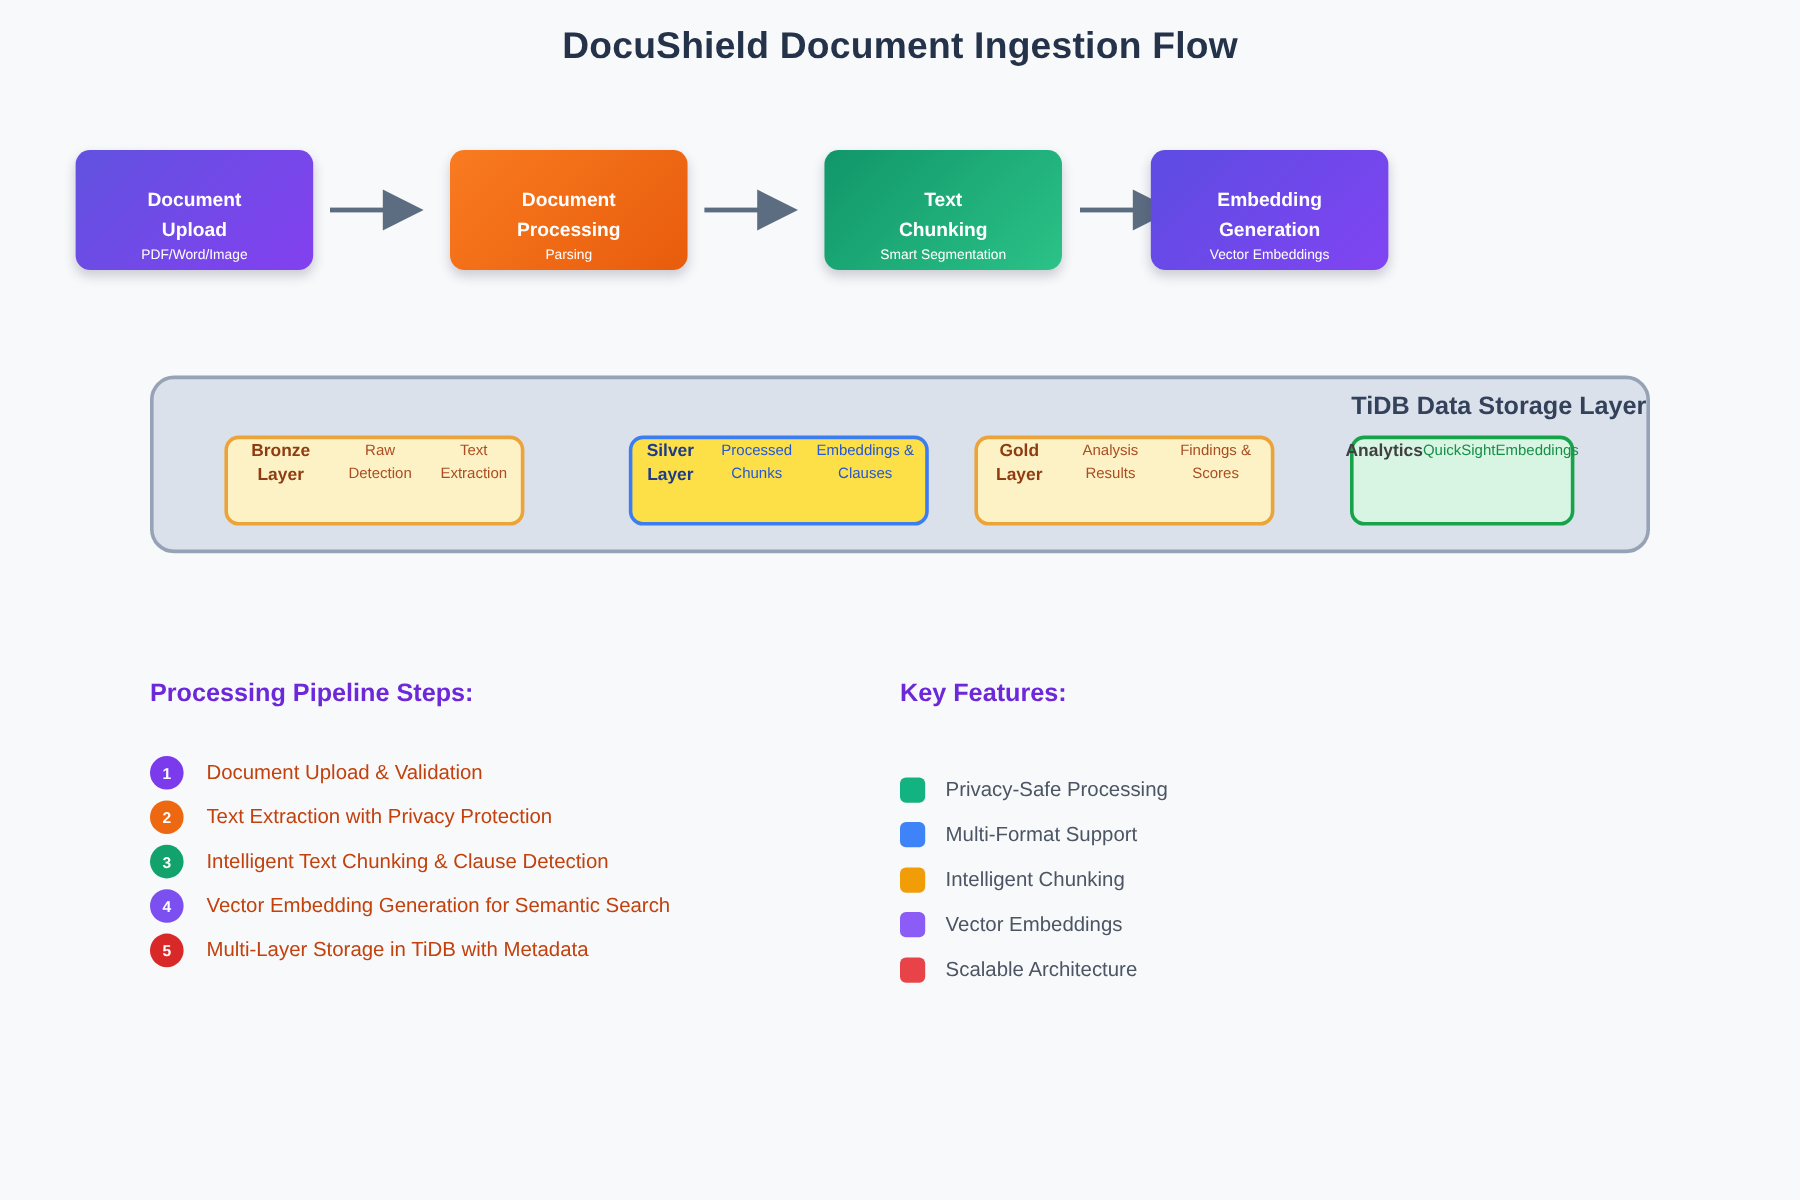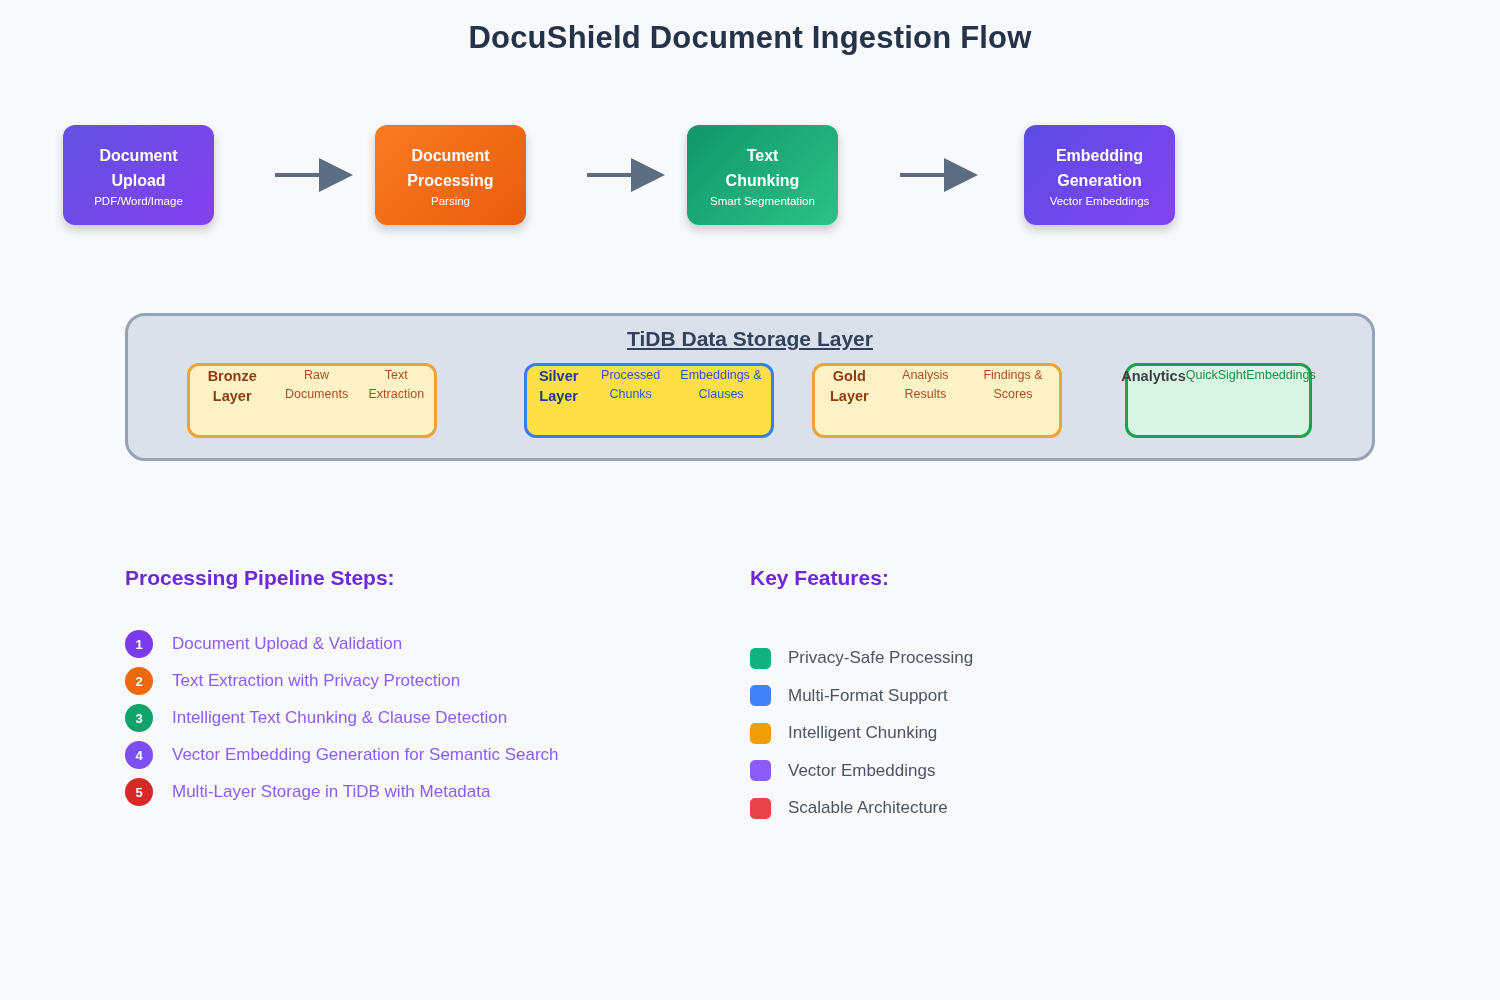--- a/index.html
+++ b/index.html
@@ -14,33 +14,33 @@
 
   .page-title {
     position: absolute; top: 20px; left: 0; width: 100%;
     text-align: center;
     font-size: 31px; font-weight: bold; color: #25334a;
     letter-spacing: 0.2px;
   }
 
   
   .flow-node {
-    position: absolute; top: 125px; width: 151px; height: 100px;
+    position: absolute; top: 125px; width: 198px; height: 100px;
     border-radius: 12px;
     color: #ffffff; text-align: center;
     box-shadow: 0 5px 10px rgba(40,40,70,0.22);
-    display: flex; flex-direction: column; justify-content: center;
+    display: flex; flex-direction: column; justify-content: flex-end;
     padding: 6px 8px;
   }
   .flow-node .t { font-size: 16px; font-weight: bold; line-height: 25px; }
   .flow-node .s { font-size: 11.5px; margin-top: 2px; }
   .node-0 { left: 63px; }
   .node-1 { left: 375px; }
   .node-2 { left: 687px; }
-  .node-3 { left: 1024px; }
+  .node-3 { left: 959px; }
 
   
   .arrow { position: absolute; top: 158px; width: 78px; height: 34px; }
   .arrow-0 { left: 275px; }
   .arrow-1 { left: 587px; }
   .arrow-2 { left: 900px; }
   .arrow .shaft {
     position: absolute; left: 0; top: 15px; width: 46px; height: 4px;
     background: #5c6c81;
   }
@@ -53,22 +53,22 @@
   }
 
   
   .storage {
     position: absolute; left: 125px; top: 313px; width: 1250px; height: 148px;
     background: #dbe1eb;
     border: 3px solid #96a2b5;
     border-radius: 20px;
   }
   .storage-title {
-    text-align: center; margin-top: 11px;
-    font-size: 21px; font-weight: bold; color: #33415a; text-decoration: underline;
+    text-align: right; margin-top: 11px;
+    font-size: 21px; font-weight: bold; color: #33415a;
   }
   .storage-box {
     position: absolute; top: 363px; height: 75px;
     border-radius: 12px; border: 3px solid;
     text-align: center;
     display: flex; flex-direction: row; justify-content: center;
   }
   .storage-box .bt { font-size: 14.5px; font-weight: bold; line-height: 20px; }
   .storage-box .bl { font-size: 12.5px; line-height: 19px; }
   .sb-0 { left: 187px;  width: 250px; background: #fdf2c6; border-color: #eba43a; }
@@ -88,21 +88,21 @@
   .heading-features { left: 750px; top: 566px; }
 
   .steps { position: absolute; left: 125px; top: 630px; }
   .step-row { display: flex; align-items: center; height: 28px; margin-bottom: 9px; }
   .step-num {
     width: 28px; height: 28px; border-radius: 50%;
     color: #ffffff; font-size: 13px; font-weight: bold;
     display: flex; align-items: center; justify-content: center;
     flex: 0 0 28px;
   }
-  .step-label { margin-left: 19px; font-size: 17px; color: #8b5cf6; }
+  .step-label { margin-left: 19px; font-size: 17px; color: #c2410c; }
 
   .features { position: absolute; left: 750px; top: 644px; }
   .feature-row { display: flex; align-items: center; height: 28px; margin-bottom: 9.5px; }
   .feature-swatch { width: 21px; height: 21px; border-radius: 5px; flex: 0 0 21px; }
   .feature-label { margin-left: 17px; font-size: 17px; color: #4b5563; }
 </style>
 </head>
 <body>
 
 <div class="canvas">
@@ -147,21 +147,21 @@
     <div class="t">Generation</div>
     <div class="s">Vector Embeddings</div>
   </div>
 
   <div class="storage">
     <div class="storage-title">TiDB Data Storage Layer</div>
   </div>
 
   <div class="storage-box sb-0">
     <div class="bt">Bronze Layer</div>
-    <div class="bl">Raw Documents</div>
+    <div class="bl">Raw Detection</div>
     <div class="bl">Text Extraction</div>
   </div>
 
   <div class="storage-box sb-1">
     <div class="bt">Silver Layer</div>
     <div class="bl">Processed Chunks</div>
     <div class="bl">Embeddings &amp; Clauses</div>
   </div>
 
   <div class="storage-box sb-2">

